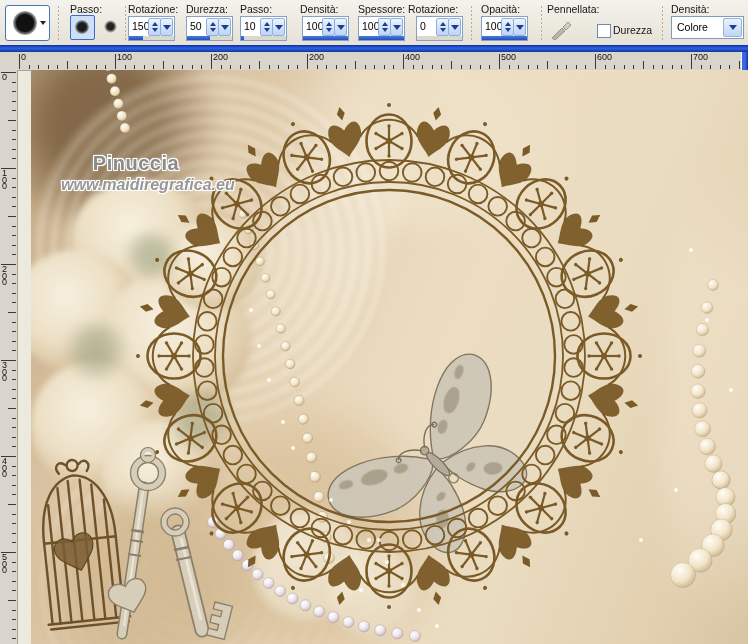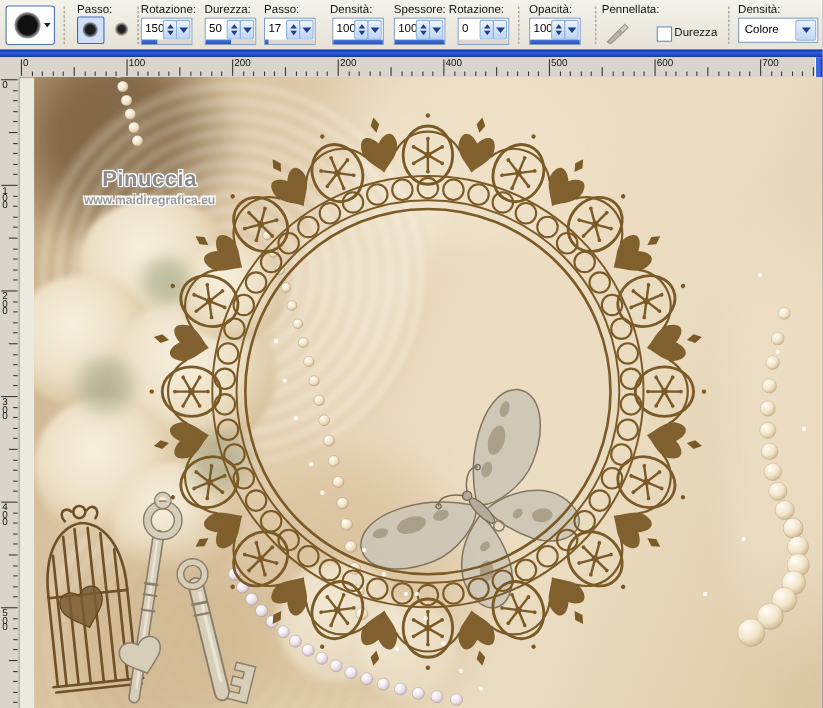--- a/index.html
+++ b/index.html
@@ -68,21 +68,21 @@
     background:linear-gradient(112deg,#bfa480 0%,#d8c1a0 18%,#e6d4b6 38%,#ecddc2 55%,#eadcc0 70%,#e2d0b0 88%,#d8c4a2 100%);}
   .blob{position:absolute;border-radius:50%;}
   .rose{background:radial-gradient(circle at 42% 38%,#f7f0df 0%,#ecdfc4 45%,#d3bc96 78%,rgba(211,188,150,0) 100%);filter:blur(3px);}
   .leaf{background:radial-gradient(circle,#9aa07e 30%,rgba(154,160,126,0) 75%);filter:blur(5px);opacity:.55;}
   .doily{background:repeating-radial-gradient(circle,rgba(250,243,228,.55) 0 7px,rgba(222,203,172,.35) 7px 14px);
     border-radius:50%;filter:blur(2px);opacity:.5;}
   #art{position:absolute;left:0;top:0;}
   #wm{position:absolute;left:30px;top:82px;width:150px;text-align:center;}
   .wm-title{font-size:20px;font-weight:bold;letter-spacing:.5px;color:#8b8b8b;
     text-shadow:-1px -1px 0 #fff,1px -1px 0 #fff,-1px 1px 0 #fff,1px 1px 0 #fff,0 0 3px #fff;}
-  .wm-url{font-size:11px;font-weight:bold;color:#979797;margin-top:1px;
+  .wm-url{font-size:16px;font-style:italic;font-weight:bold;color:#979797;margin-top:1px;
     text-shadow:-1px -1px 0 #fff,1px -1px 0 #fff,-1px 1px 0 #fff,1px 1px 0 #fff,0 0 3px #fff;}
 </style>
 </head>
 <body>
 
 <div id="root">
 
   <div id="toolbar">
     <div class="brush-preview">
       <div class="brush-dot"></div>
@@ -124,21 +124,21 @@
       <div class="chev-btn">
           <div class="chev"></div>
         </div>
       <div class="spin-bar">
           <i style="width: 50%;"></i>
         </div>
     </div>
 
     <span class="tb-label" style="left:240px">Passo:</span>
     <div class="spin" style="left:240px">
-      <span class="spin-val">17</span>
+      <span class="spin-val">10</span>
       <div class="updown">
           <div class="tri-up"></div>
           <div class="tri-dn"></div>
         </div>
       <div class="chev-btn">
           <div class="chev"></div>
         </div>
       <div class="spin-bar">
           <i style="width: 6%;"></i>
         </div>

